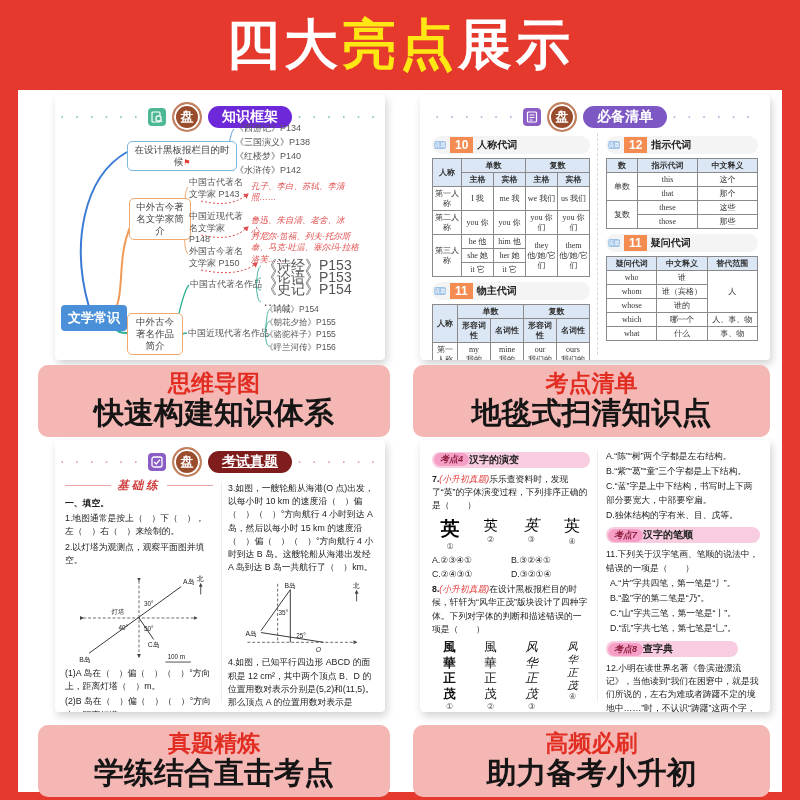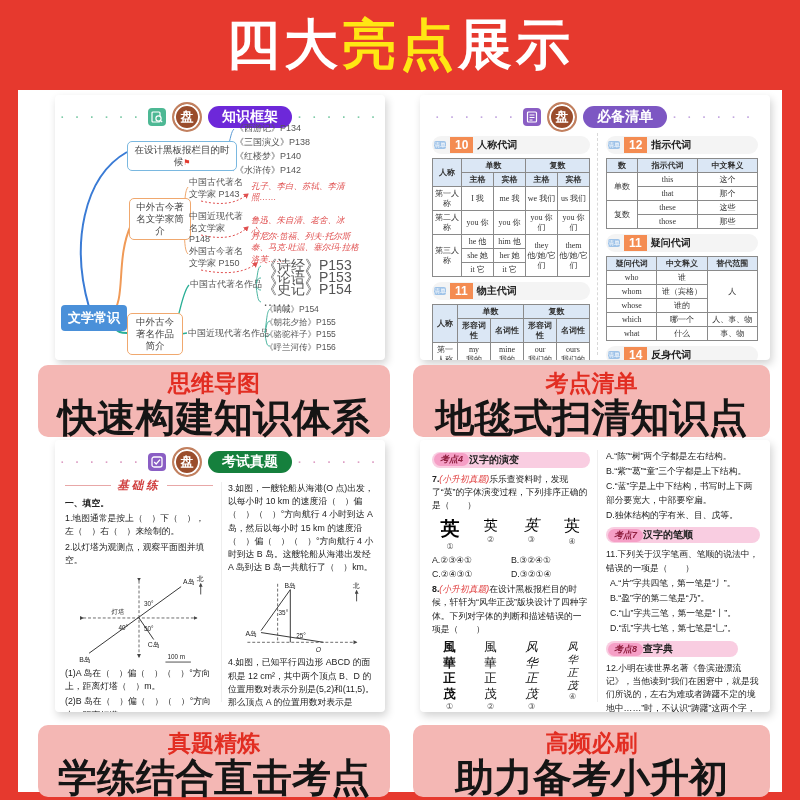--- a/index.html
+++ b/index.html
@@ -4,21 +4,21 @@
 <style>
   html,body{margin:0;padding:0;}
   body{width:800px;height:800px;position:relative;font-family:"Liberation Sans",sans-serif;background:#e6392e;overflow:hidden;}
   .banner{position:absolute;left:0;top:0;width:800px;height:90px;display:flex;align-items:center;justify-content:center;}
   .banner-text{font-size:54px;font-weight:bold;color:#fff;letter-spacing:4px;}
   .banner-text .hl{color:#ffe713;}
   .inner{position:absolute;left:18px;top:90px;width:764px;height:702px;background:#ffffff;}
   .q-card{position:absolute;background:#fff;border-radius:4px;box-shadow:2px 4px 9px rgba(0,0,0,0.18);overflow:hidden;}
   .cap{position:absolute;background:#f4b7b4;border-radius:10px;text-align:center;padding-top:5px;}
   .cap .t1{color:#e22d22;font-weight:bold;font-size:23px;line-height:1.15;}
-  .cap .t2{color:#151515;font-weight:bold;font-size:39px;line-height:1.15;}
+  .cap .t2{color:#151515;font-weight:bold;font-size:30px;line-height:1.15;}
   .hdr{position:absolute;top:7px;left:0;right:0;display:flex;align-items:center;justify-content:center;gap:6px;}
   .dots{font-size:11px;font-weight:bold;letter-spacing:4px;}
   .pill{color:#fff;font-weight:bold;font-size:14px;padding:2px 14px;border-radius:13px;white-space:nowrap;}
   .seal{width:26px;height:26px;border-radius:50%;background:#9a4d2c;color:#fff;display:flex;align-items:center;justify-content:center;font-size:13px;font-weight:bold;border:2px solid #c2805f;box-shadow:0 0 0 2px #fff inset;}
   .sq-icon{width:18px;height:18px;border-radius:4px;display:flex;align-items:center;justify-content:center;}
   
   .mm-box{position:absolute;background:#fff;border:1px solid;border-radius:5px;padding:2px 4px;font-size:9.5px;color:#444;line-height:1.25;text-align:center;}
   .mm-root{position:absolute;background:#4a90d9;color:#fff;font-size:13px;font-weight:bold;border-radius:4px;padding:4px 7px;}
   .mm-items{position:absolute;font-size:9px;color:#555;line-height:14px;white-space:nowrap;}
   .mm-label{position:absolute;font-size:9px;color:#555;line-height:1.3;}
@@ -313,45 +313,40 @@
               <td>哪一个</td>
               <td>人、事、物</td>
             </tr>
         <tr>
               <td>what</td>
               <td>什么</td>
               <td>事、物</td>
             </tr>
       </tbody>
         </table>
-      <div class="sec-row">
-        <span class="sec-tag">清单</span>
-        <span class="sec-num">14</span>
-        <span class="sec-title">反身代词</span>
-      </div>
 
     </div>
   </div>
 
   <div class="cap" style="left:395px;top:275px;width:357px;height:67px;">
     <div class="t1">考点清单</div>
     <div class="t2">地毯式扫清知识点</div>
   </div>
 
   <div class="q-card" style="left:37px;top:350px;width:330px;height:272px;">
     <div class="hdr">
       <span class="dots" style="color:#dd9ec4;">· · · · · ·</span>
       <span class="sq-icon" style="background:#8a5ec4;">
         <svg width="12" height="12" viewBox="0 0 12 12">
             <rect x="1" y="1" width="10" height="10" rx="2" fill="none" stroke="#fff" stroke-width="1.3"></rect>
             <path d="M3.2,6 L5.2,8 L9,3.6" fill="none" stroke="#fff" stroke-width="1.3"></path>
           </svg>
       </span>
       <span class="seal">盘</span>
-      <span class="pill" style="background:#15803d;">考试真题</span>
+      <span class="pill" style="background:#7f1d1d;text-decoration:underline;">考试真题</span>
       <span class="dots" style="color:#dd9ec4;">· · · · · ·</span>
     </div>
     <div class="col-divider" style="left:166px;top:42px;height:220px;border-left:1px solid #eee;"></div>
 
     <div style="position:absolute;left:10px;top:34px;width:148px;">
       <div class="ex-sec">
         <span class="ln"></span>
         <span class="tx">基础练</span>
         <span class="ln"></span>
       </div>

